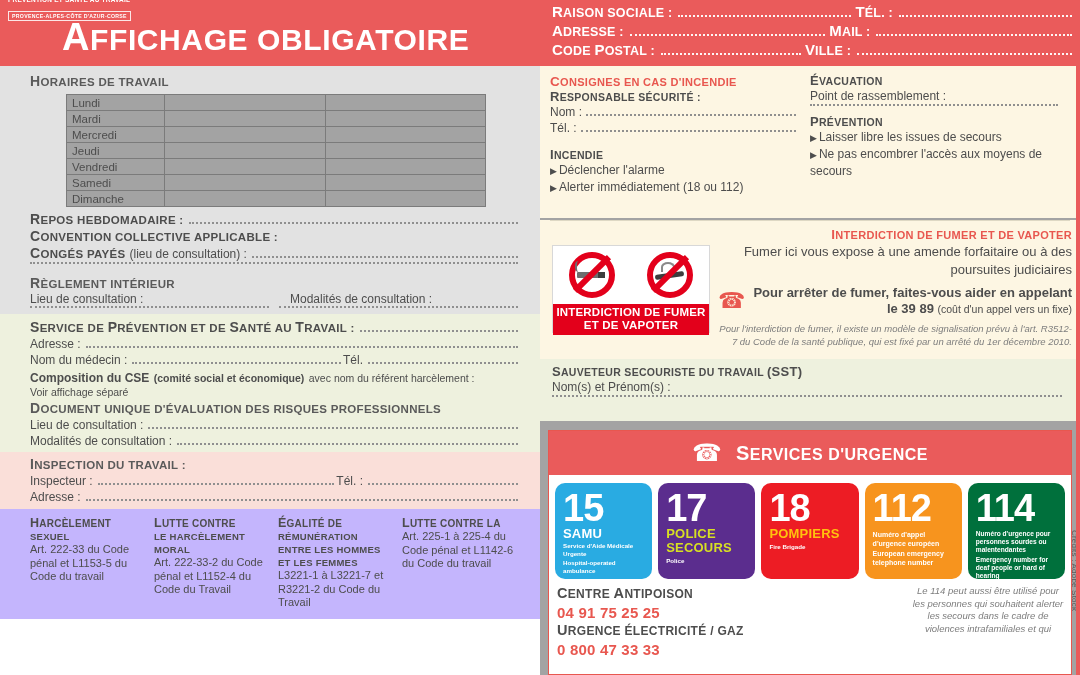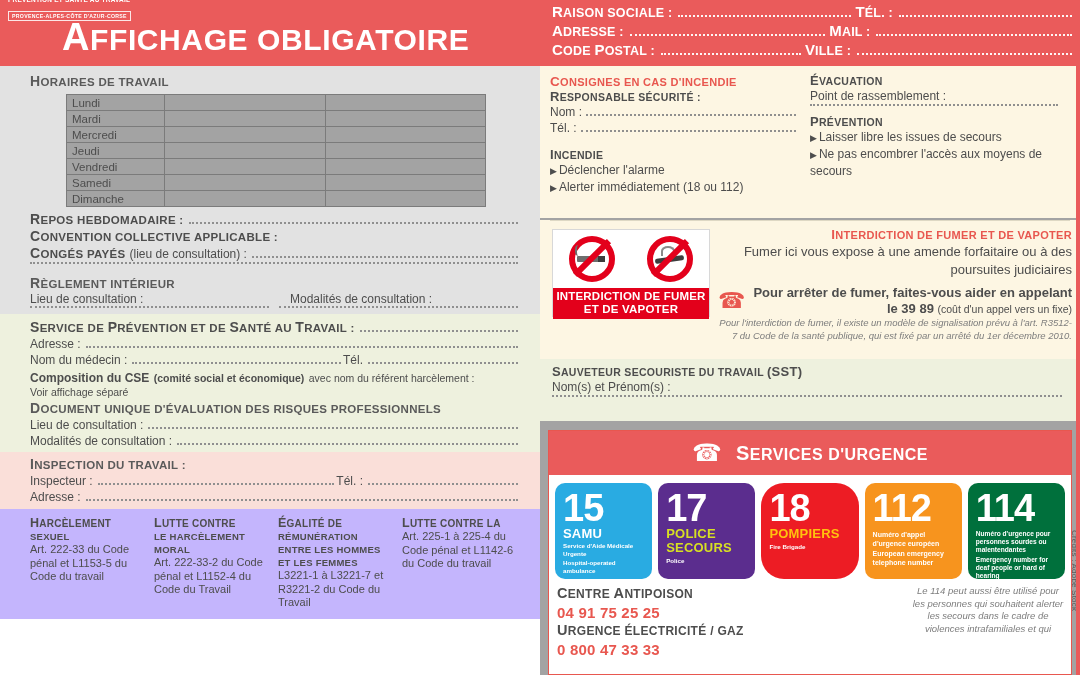--- a/index.html
+++ b/index.html
@@ -96,21 +96,21 @@
   .r-txt { font-size:12px; color:#4d4d4d; line-height:16px; }
   .r-dots { flex:1; border-bottom:2px dotted #8f8f8f; margin:0 2px 4px 4px; height:1px; }
   .arrow { color:#4d4d4d; font-size:9px; margin-right:2px; }
 
   .hr-thin { height:1px; background:#ded8c4; margin:2px 10px 0 10px; }
 
   
   .smoke { display:flex; padding:6px 8px 6px 12px; align-items:flex-start; }
   .sign {
     width:158px; height:88px; background:#fff; border:1px solid #d8d8d8;
-    flex:0 0 auto; margin-top:2px;
+    flex:0 0 auto; margin-top:18px;
   }
   .sign-icons { display:flex; justify-content:space-around; align-items:center; height:58px; }
   .no-smoke { width:46px; height:46px; position:relative; }
   .ring { position:absolute; inset:0; border:6px solid #e3001b; border-radius:50%; }
   .slash {
     position:absolute; left:-1px; top:19px; width:48px; height:6px; background:#e3001b;
     transform:rotate(-45deg); transform-origin:center;
   }
   .cig { position:absolute; left:8px; top:20px; width:28px; height:6px; background:#6e6e6e; border-radius:1px; }
   .cig::after { content:''; position:absolute; right:0; top:0; width:7px; height:6px; background:#3d3d3d; }
@@ -123,21 +123,21 @@
   .sign-bar { background:#e3001b; color:#fff; font-weight:bold; font-size:11.5px;
               text-align:center; line-height:13px; padding:2px 0 3px 0; letter-spacing:.2px; }
   .smoke-txt { flex:1; padding-left:8px; text-align:right; }
   .sm-h { font-weight:bold; font-size:11px; color:#e8574f; letter-spacing:.3px; line-height:15px; }
   .sm-h .cap { font-size:13.5px; }
   .sm-b { font-size:13px; color:#4d4d4d; line-height:18px; }
   .sm-call { display:flex; align-items:center; justify-content:flex-end; margin-top:6px; }
   .phone-ico { color:#e8574f; font-size:22px; line-height:22px; margin-right:8px; }
   .sm-call-t { font-size:13px; font-weight:bold; color:#4d4d4d; line-height:16px; text-align:right; }
   .sm-call-t .tiny { font-weight:normal; font-size:10.5px; }
-  .sm-foot { font-size:9.5px; font-style:italic; color:#7d7d7d; line-height:12.5px; }
+  .sm-foot { font-size:9.5px; font-style:italic; color:#7d7d7d; line-height:12.5px; margin-top:6px; }
 
   
   .emerg { position:absolute; left:548px; top:430px; width:524px; height:245px;
            background:#fff; border:1px solid #e8574f; }
   .emerg-hdr { height:44px; background:#ea5b5b; display:flex; align-items:center;
                justify-content:center; }
   .emerg-hdr .ph { color:#fff; font-size:24px; line-height:24px; margin-right:14px; }
   .emerg-hdr .t { color:#fff; font-weight:bold; font-size:16px; letter-spacing:.5px; }
   .emerg-hdr .t .cap { font-size:20px; }
 
@@ -423,21 +423,21 @@
         <div class="num">15</div>
         <div class="nm" style="color:#ffffff;">SAMU</div>
         <div class="d1">Service d'Aide Médicale Urgente</div>
         <div class="d2">Hospital-operated ambulance</div>
       </div>
       <div class="card" style="background:#5B2D8E;">
         <div class="num">17</div>
         <div class="nm" style="color:#D7DF23;">POLICE SECOURS</div>
         <div class="d2">Police</div>
       </div>
-      <div class="card" style="background:#ED1C24;border-radius:23px;">
+      <div class="card" style="background:#ED1C24;">
         <div class="num">18</div>
         <div class="nm" style="color:#FFC20E;">POMPIERS</div>
         <div class="d2">Fire Brigade</div>
       </div>
       <div class="card" style="background:#F7941E;">
         <div class="num">112</div>
         <div class="d1" style="font-size:7px;line-height:8.6px;margin-top:4px;">Numéro d'appel d'urgence européen</div>
         <div class="d2" style="font-size:7px;line-height:8.6px;">European emergency telephone number</div>
       </div>
       <div class="card" style="background:#00703C;">

